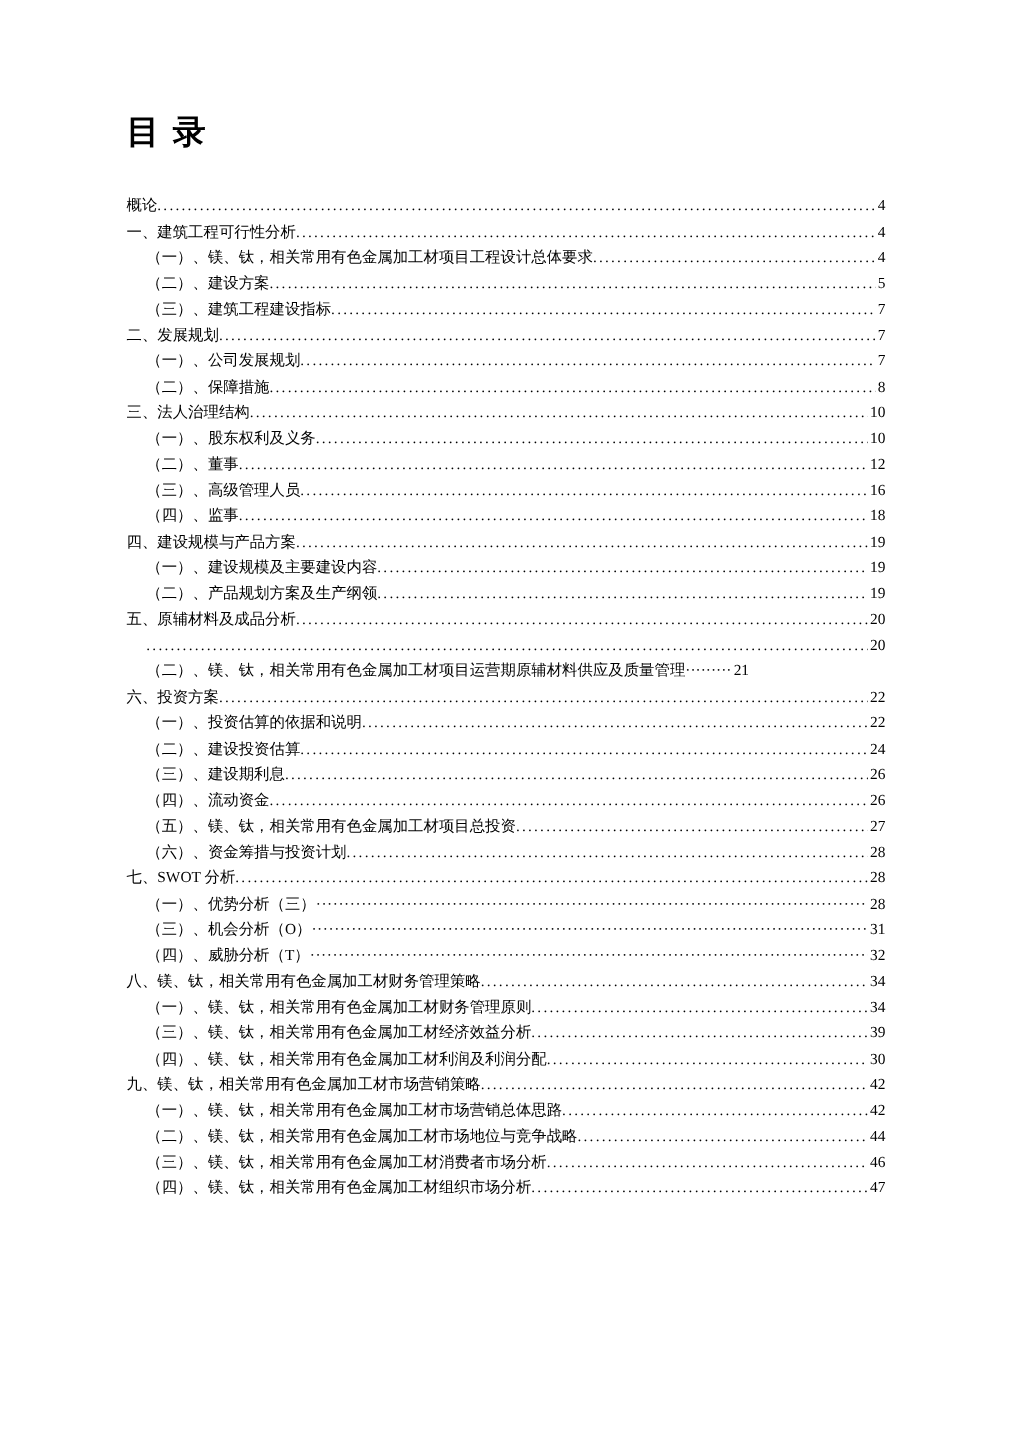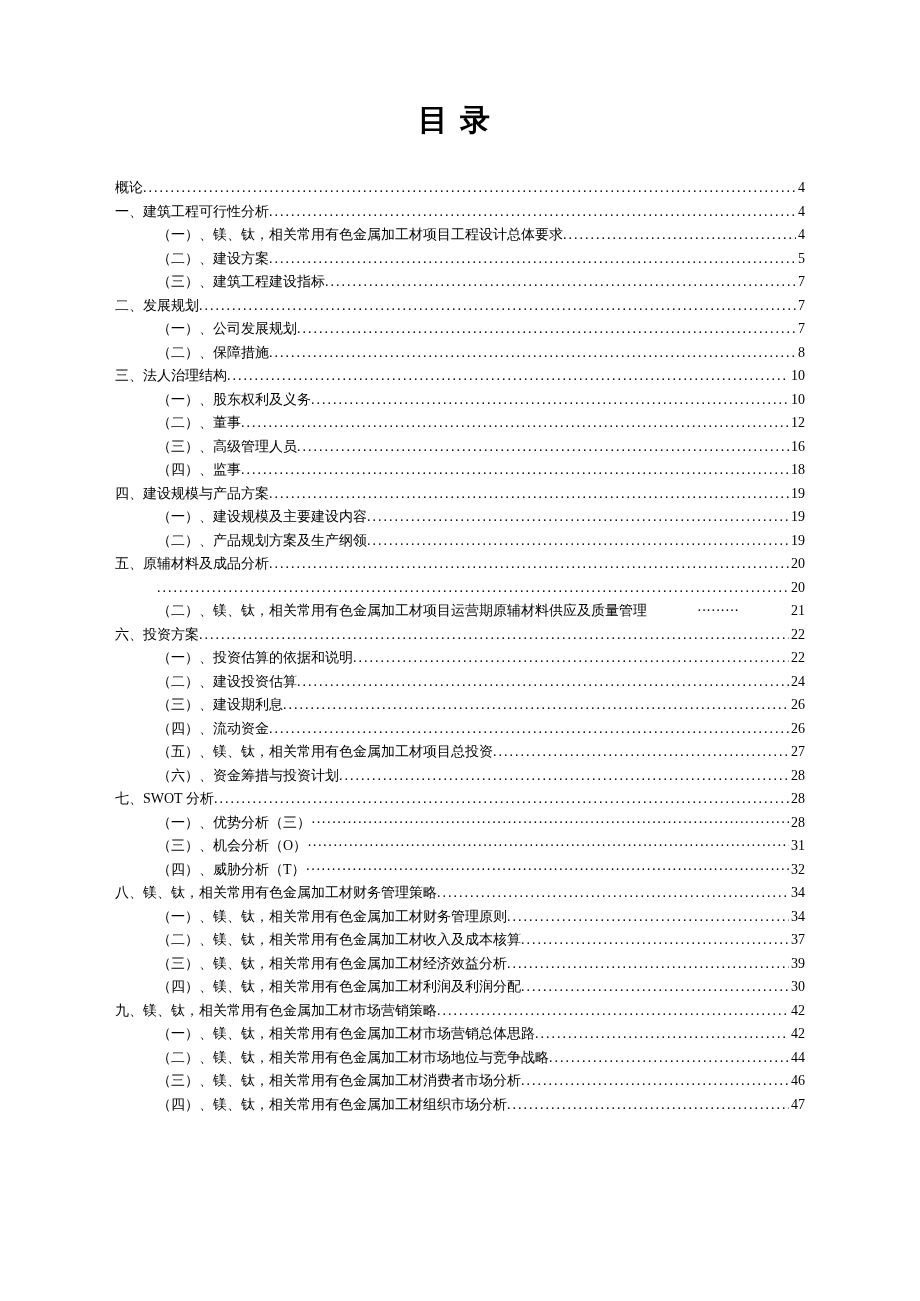--- a/index.html
+++ b/index.html
@@ -7,21 +7,21 @@
     background: #fff;
     font-family: "SimSun", "宋体", serif;
     color: #000;
     width: 920px;
     min-height: 1301px;
     padding: 100px 115px 60px 115px;
   }
   .title {
     font-size: 30px;
     font-family: Liberation Serif, serif;
-    text-align: center;
+    text-align: left;
     letter-spacing: 12px;
     margin-bottom: 40px;
   }
   .toc-line {
     display: flex;
     align-items: baseline;
     font-size: 14px;
     line-height: 1;
     margin-bottom: 9.5px;
     white-space: nowrap;
@@ -43,21 +43,21 @@
     letter-spacing: 0.5px;
   }
   .toc-leader-alt::after {
     content: "·····································································································································································";
   }
   .toc-page {
     flex: 0 0 auto;
     padding-left: 2px;
   }
   .lvl-0 { margin-left: 0; }
-  .lvl-1 { margin-left: 42px; justify-content: space-between; }
+  .lvl-1 { margin-left: 18px; }
 </style>
 </head>
 <body>
 
 <h1 class="title">目录</h1>
 
 <div id="toc-root">
     <div class="toc-line lvl-0">
       <span class="toc-label">概论</span>
       <span class="toc-leader"></span>
@@ -211,25 +211,20 @@
       <span class="toc-label">八、镁、钛，相关常用有色金属加工材财务管理策略</span>
       <span class="toc-leader"></span>
       <span class="toc-page">34</span>
     </div>
     <div class="toc-line lvl-1">
       <span class="toc-label">（一）、镁、钛，相关常用有色金属加工材财务管理原则</span>
       <span class="toc-leader"></span>
       <span class="toc-page">34</span>
     </div>
     <div class="toc-line lvl-1">
-      <span class="toc-label">（二）、镁、钛，相关常用有色金属加工材收入及成本核算</span>
-      <span class="toc-leader"></span>
-      <span class="toc-page">37</span>
-    </div>
-    <div class="toc-line lvl-1">
       <span class="toc-label">（三）、镁、钛，相关常用有色金属加工材经济效益分析</span>
       <span class="toc-leader"></span>
       <span class="toc-page">39</span>
     </div>
     <div class="toc-line lvl-1">
       <span class="toc-label">（四）、镁、钛，相关常用有色金属加工材利润及利润分配</span>
       <span class="toc-leader"></span>
       <span class="toc-page">30</span>
     </div>
     <div class="toc-line lvl-0">

